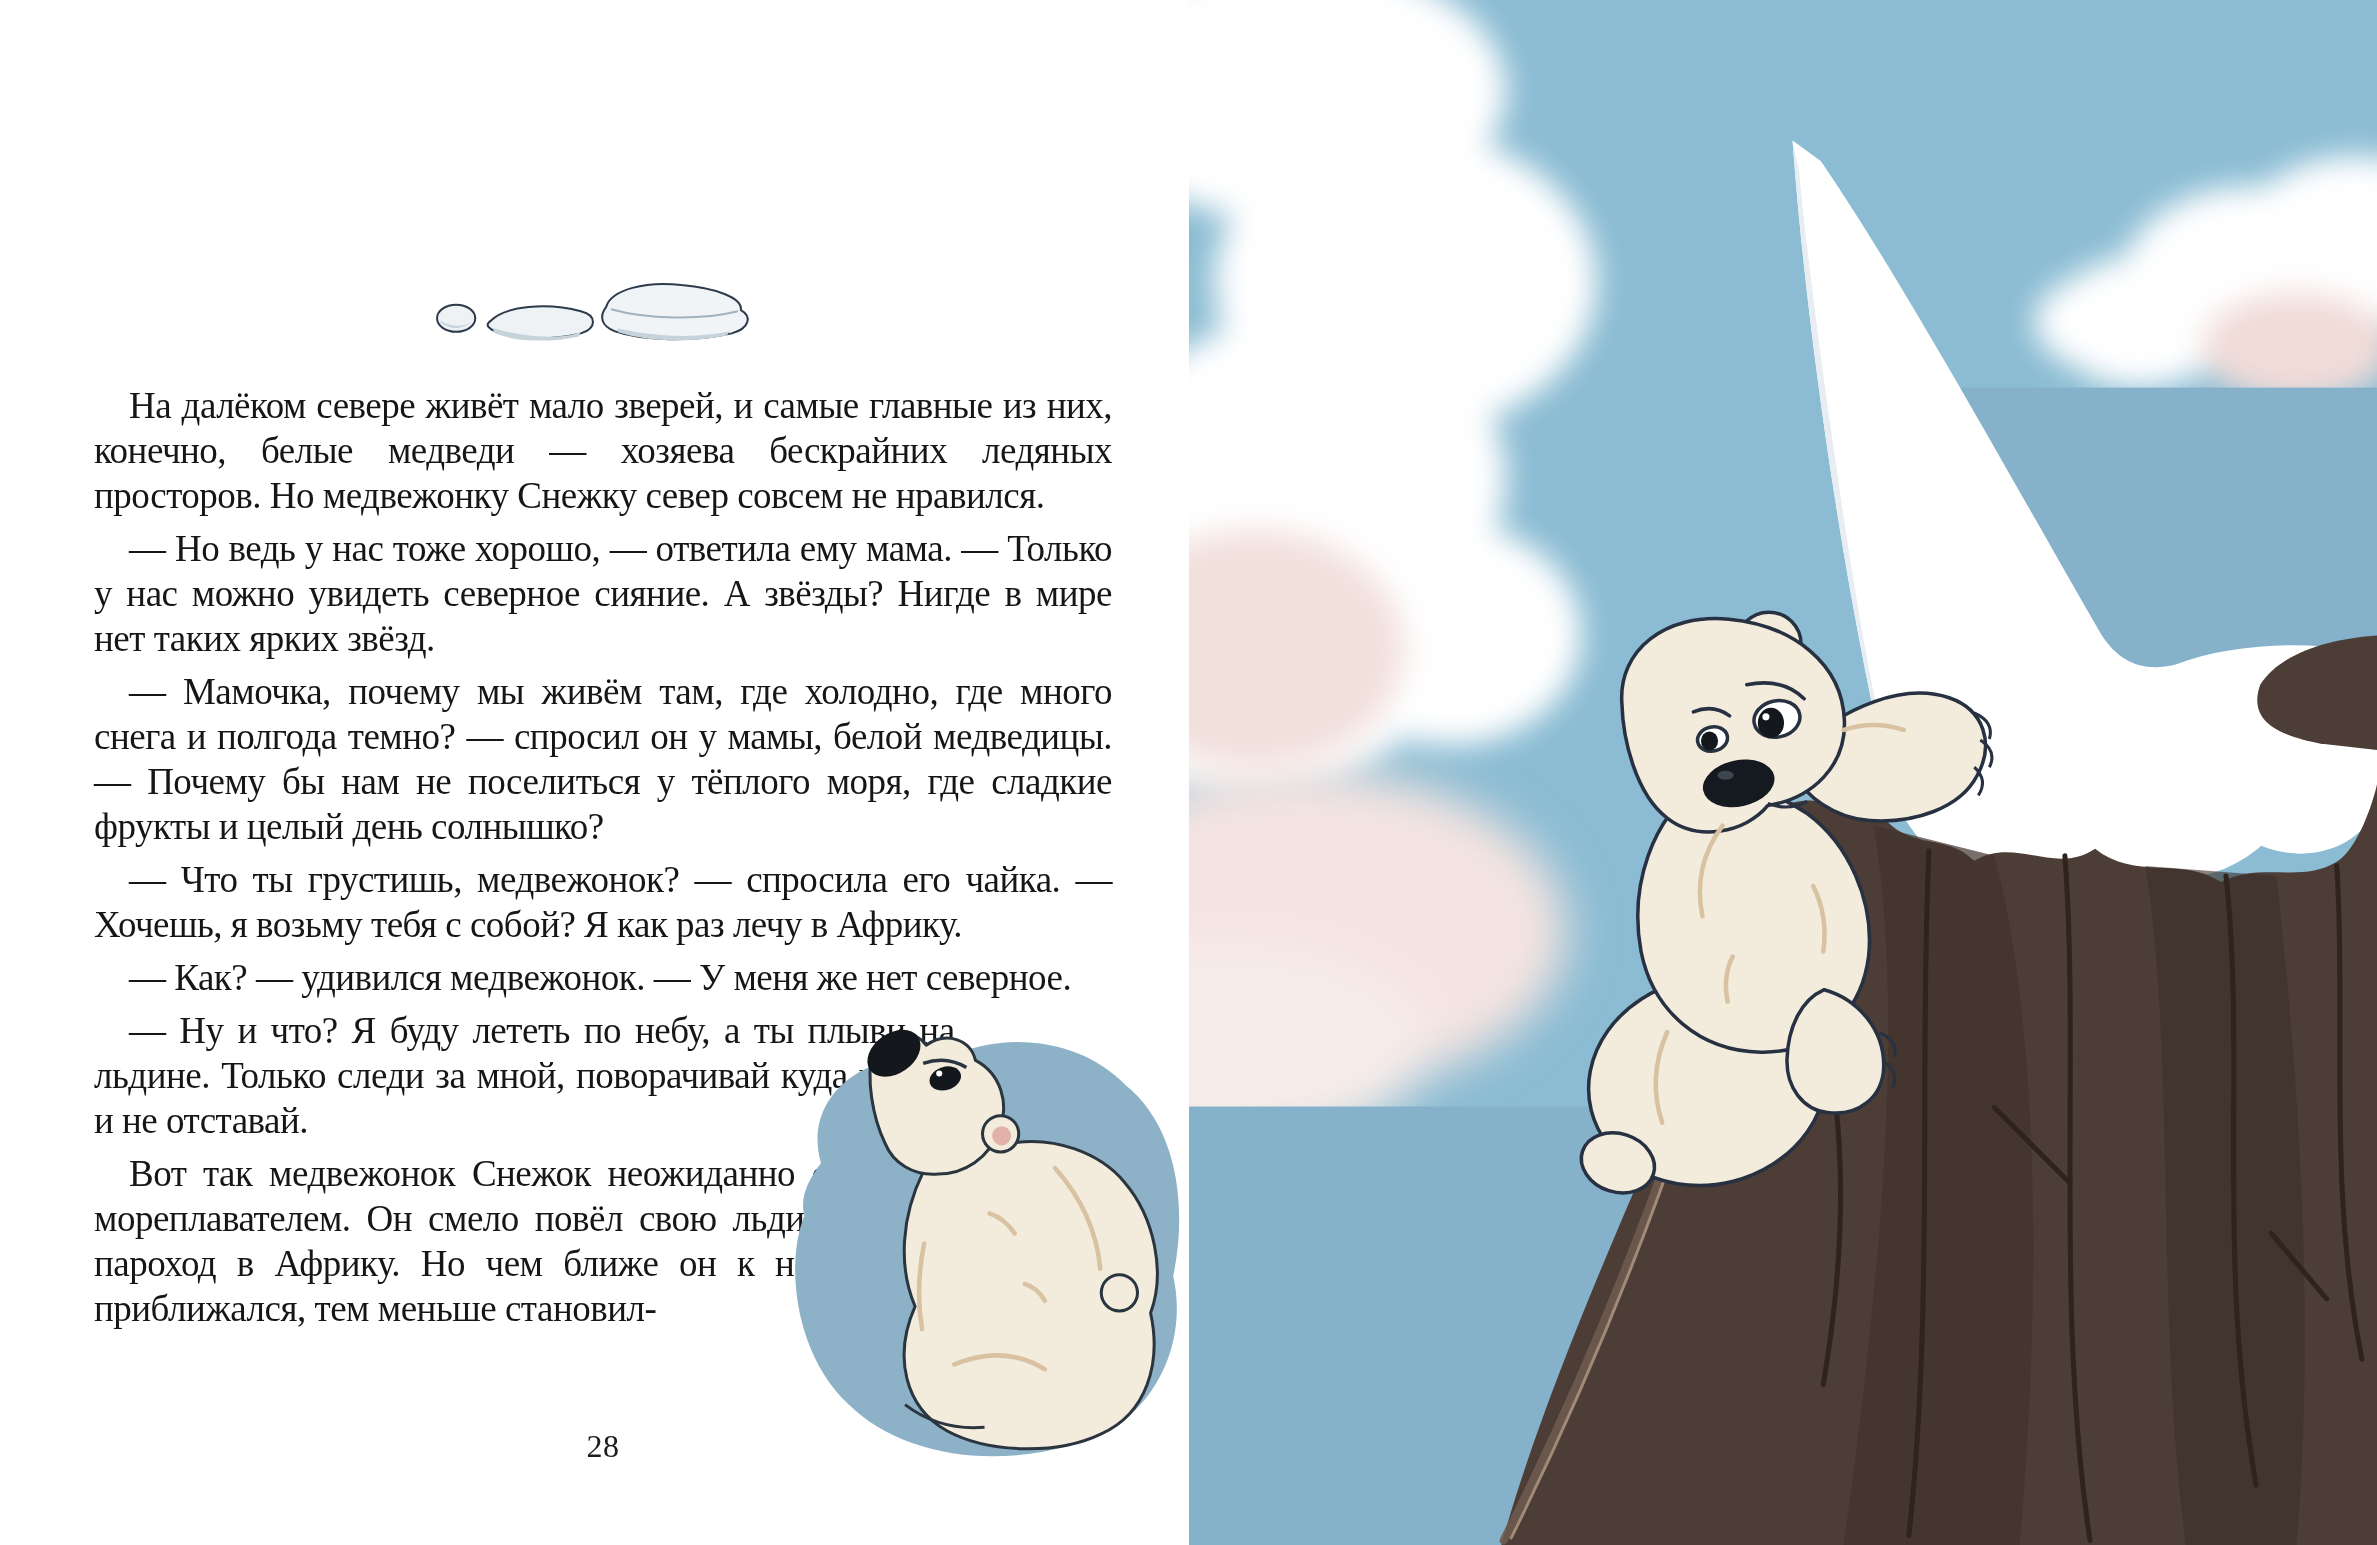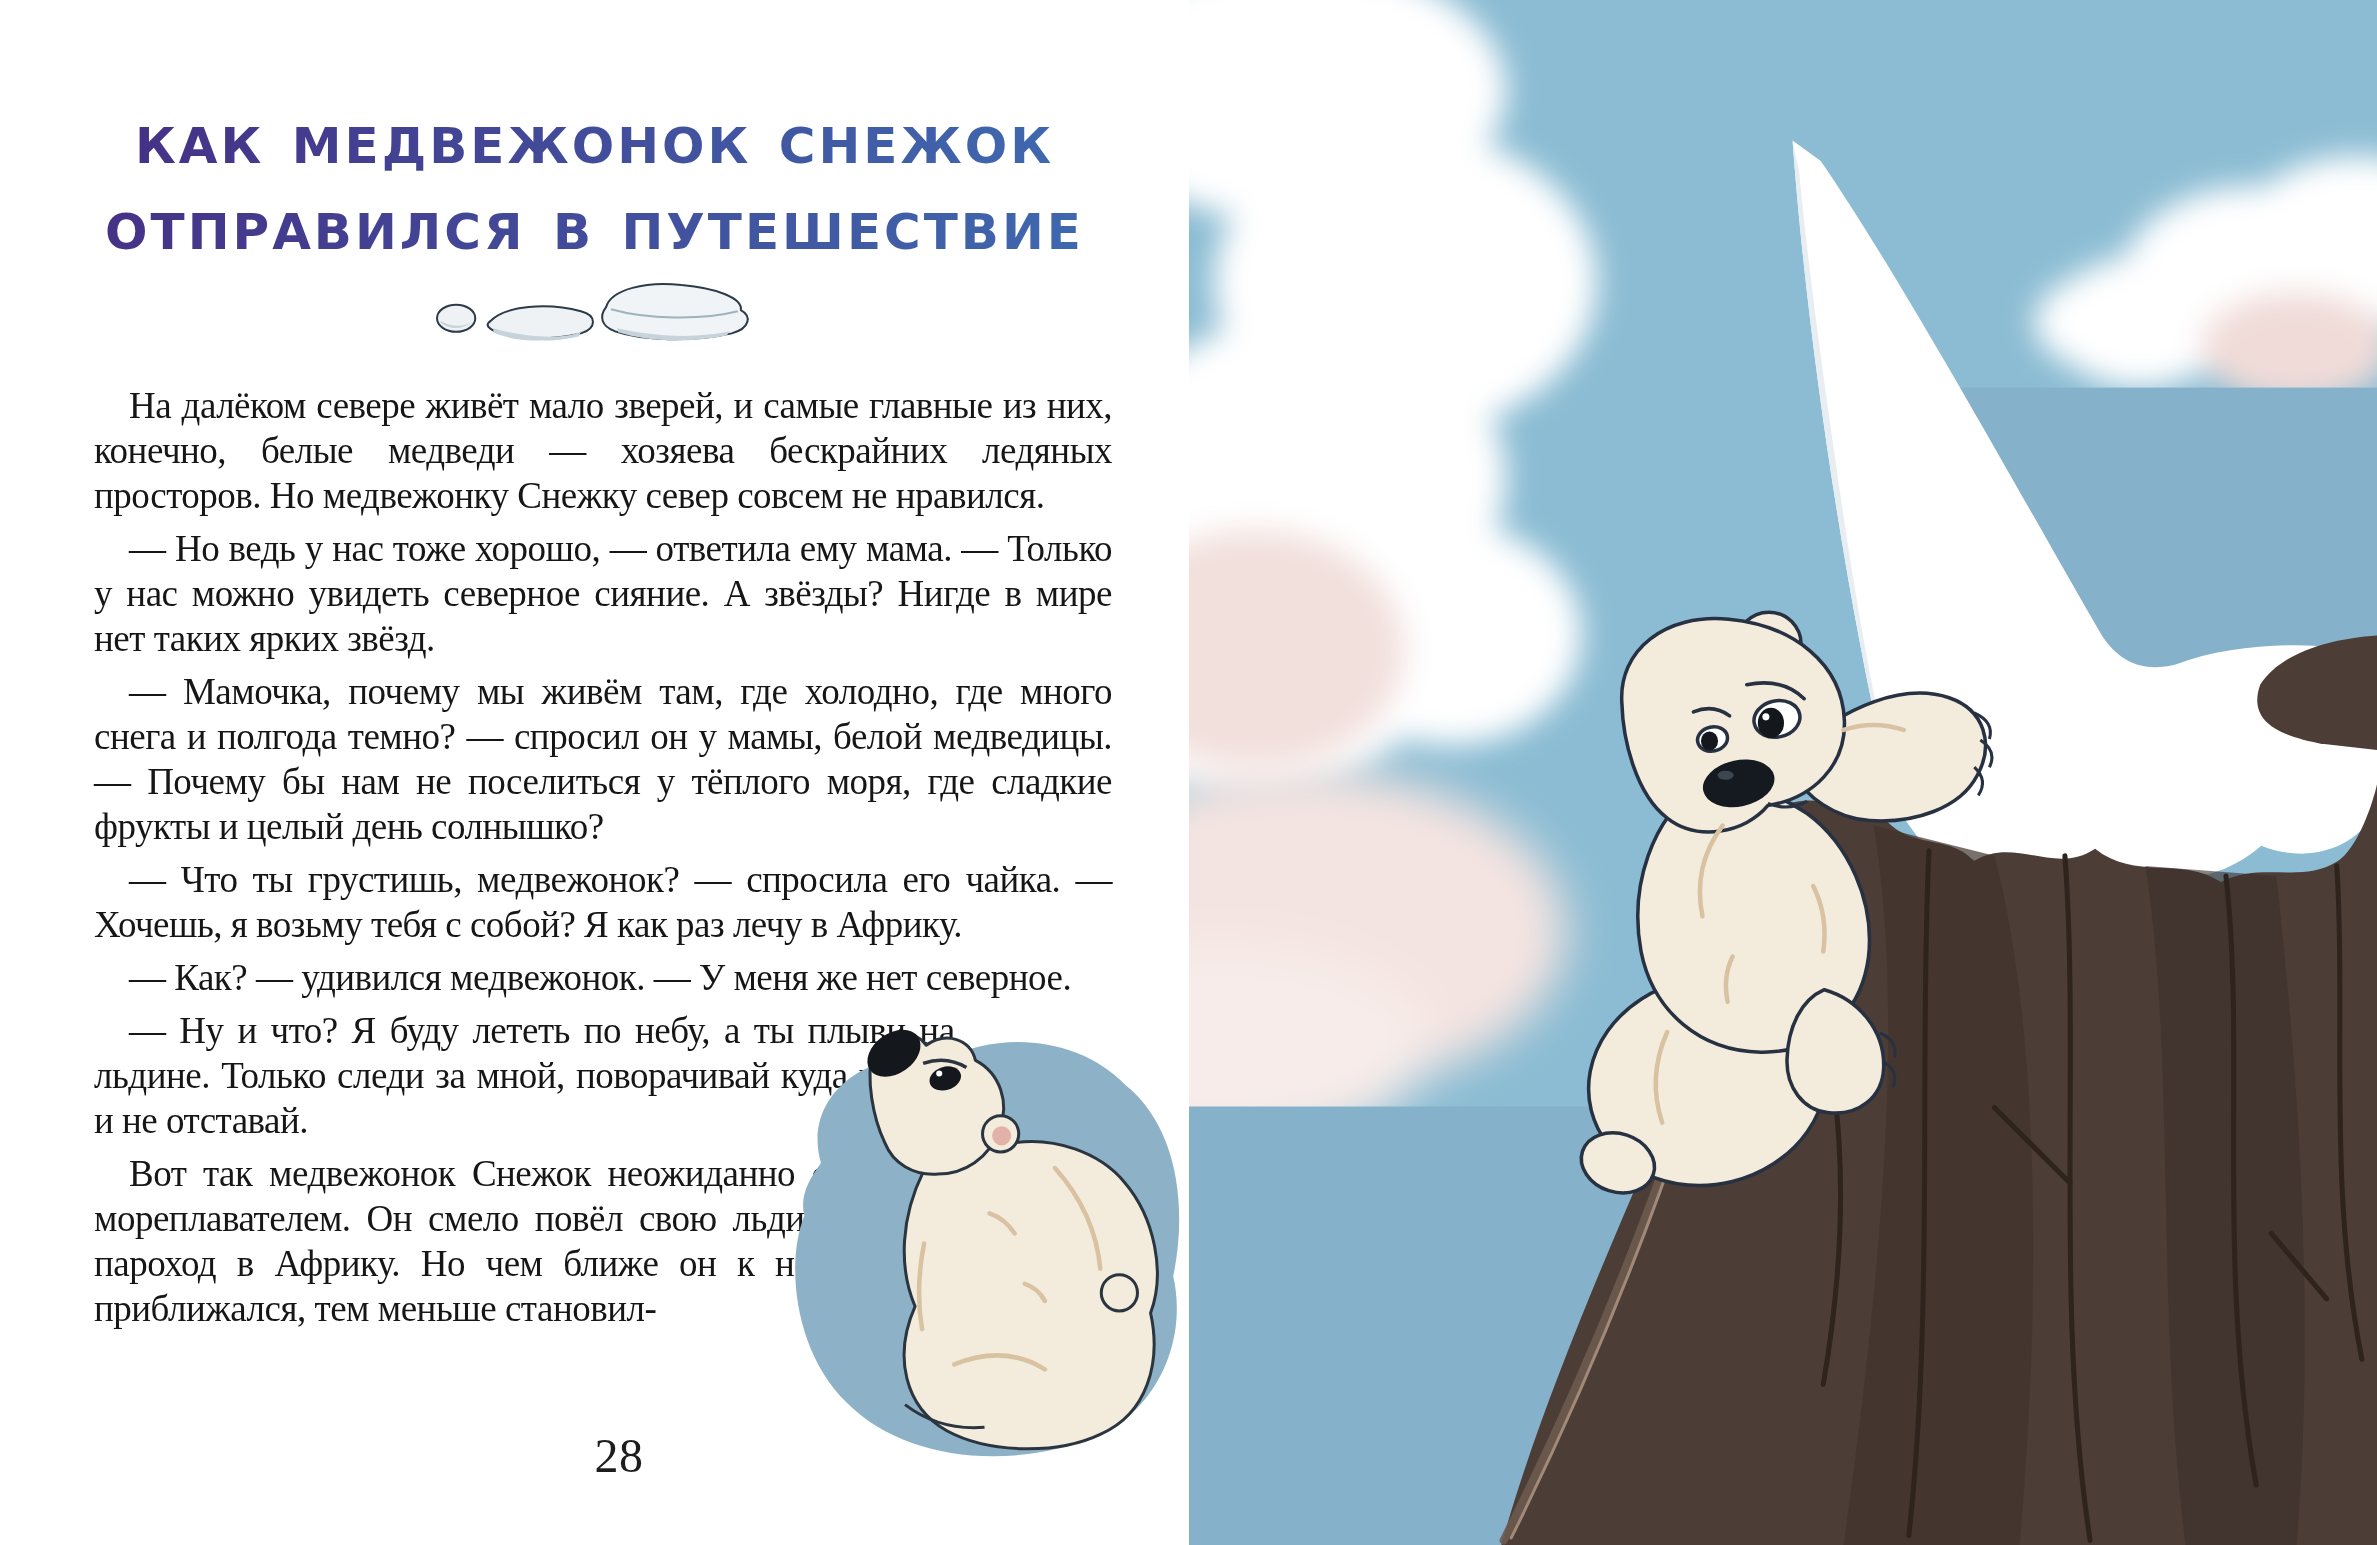--- a/index.html
+++ b/index.html
@@ -20,34 +20,30 @@
 
   .text-column{position:absolute;left:86px;top:375px;width:1034px;
      font-size:37px;line-height:45px;color:var(--body-text);text-align:justify;letter-spacing:-0.5px;}
   .text-column p{margin:8px;text-indent:35px;}
   .wrap-spacer{float:right;width:302px;height:322px;margin-left:12px;
      shape-outside:polygon(55% 0%,100% 0%,100% 100%,0% 100%);}
 
   .sitting-bear{position:absolute;left:773px;top:1002px;width:418px;height:468px;}
   .sitting-bear svg{display:block;width:100%;height:100%;}
 
-  .page-number{position:absolute;left:102px;top:1428px;width:1034px;text-align:center;
-     font-size:48px;color:#1d1d1d;letter-spacing:0.5px;}
+  .page-number{position:absolute;left:86px;top:1428px;width:1034px;text-align:center;
+     font-size:32px;color:#1d1d1d;letter-spacing:0.5px;}
 </style>
 </head>
 <body>
 
 <div class="spread">
 
   <div class="left-page">
 
-    <div class="chapter-title">
-      <span class="title-line">Как медвежонок Снежок</span><br>
-      <span class="title-line">отправился в путешествие</span>
-    </div>
 
     <div class="ice-floes">
       <svg viewBox="0 0 650 160">
         <g stroke="#2c3a49" stroke-width="4" stroke-linejoin="round">
           <ellipse cx="52" cy="92" rx="38" ry="27" fill="#eef2f4"></ellipse>
           <path d="M20 100 Q52 124 86 98 Q56 116 22 98 Z" fill="#c7d3da" stroke="none"></path>
           <path d="M122 96 C150 68 232 60 300 78 C332 86 332 112 300 122 C232 138 150 132 122 114 C112 108 112 102 122 96 Z" fill="#eef2f4"></path>
           <path d="M126 112 C200 134 278 132 300 118 L296 128 C238 142 160 138 126 120 Z" fill="#c7d3da" stroke="none"></path>
           <path d="M350 70 C360 34 430 18 500 26 C570 32 622 52 618 76 C640 88 636 112 600 122 C520 140 420 136 368 118 C340 108 336 88 350 70 Z" fill="#f1f4f6"></path>
           <path d="M360 74 C430 94 540 96 612 78" fill="none" stroke="#9fb2bd"></path>

